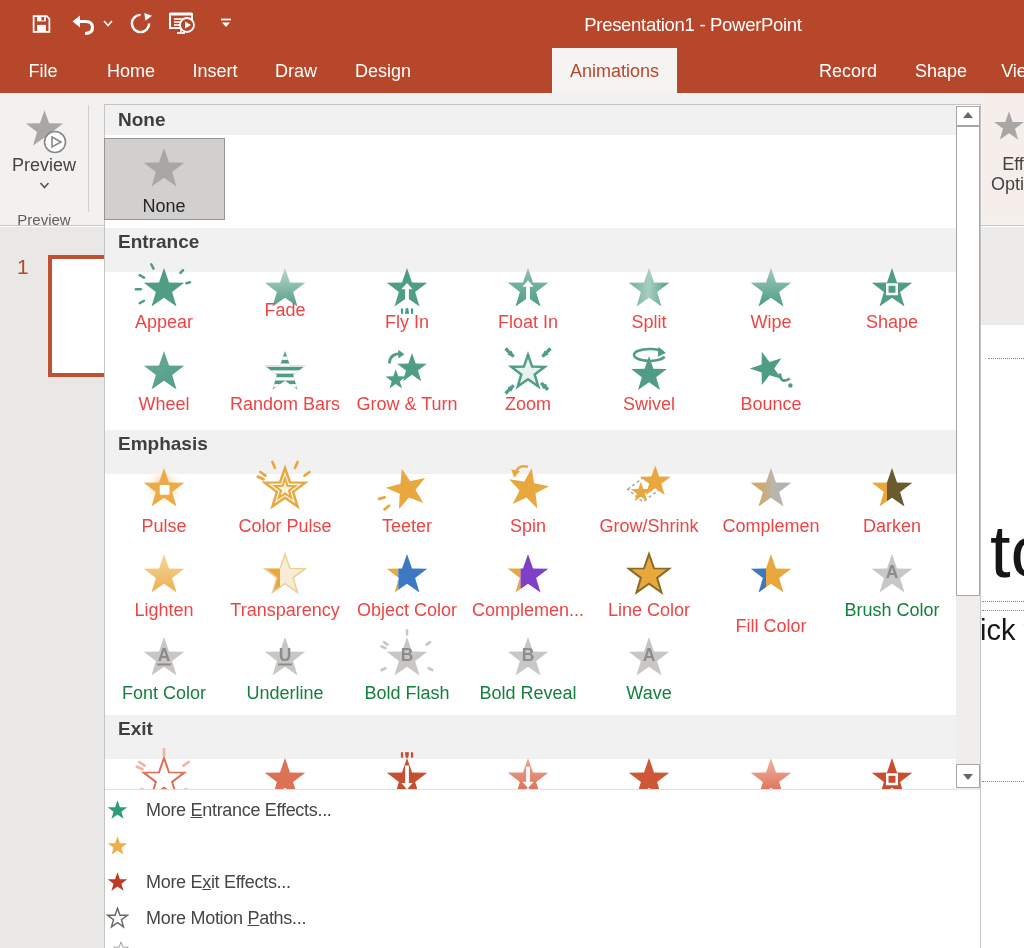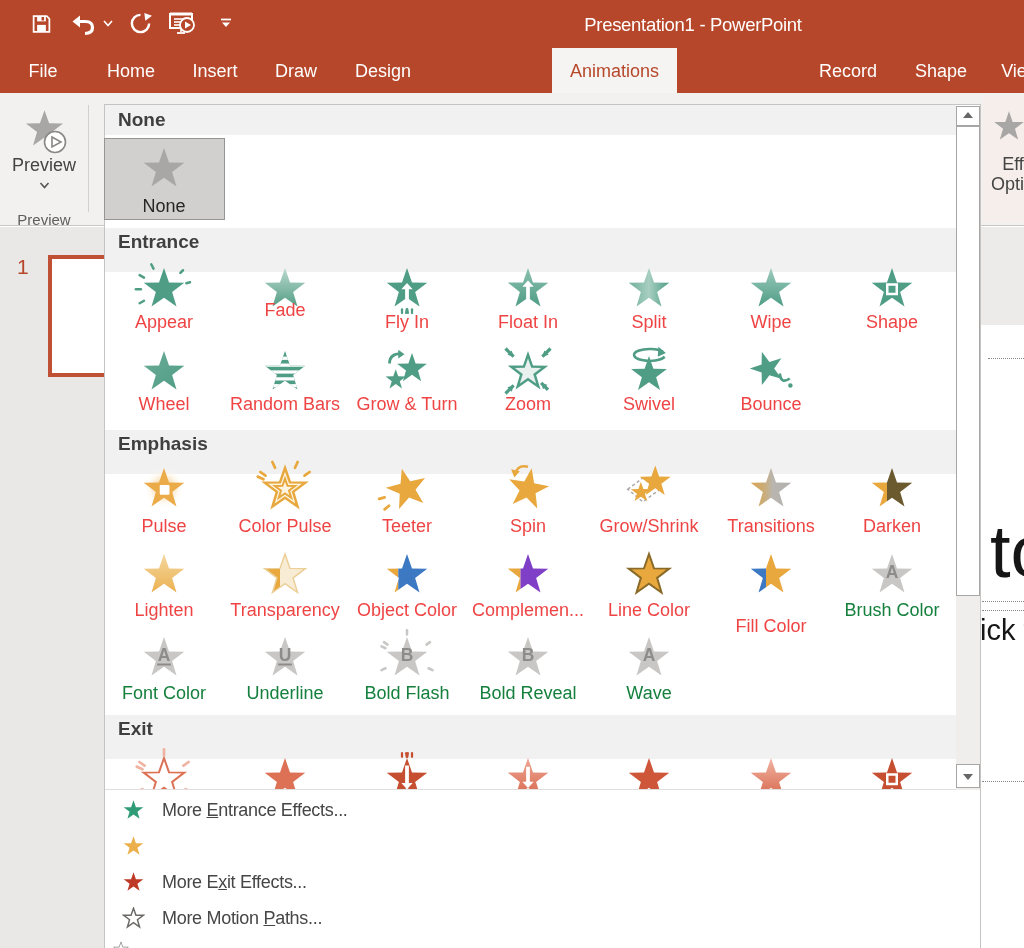--- a/index.html
+++ b/index.html
@@ -15,21 +15,21 @@
 .workspace{position:absolute;left:981px;top:227px;width:43px;height:98px;background:#EDEBE9}
 .slide{position:absolute;left:981px;top:325px;width:43px;height:623px;background:#fff}
 .dd{position:absolute;left:104px;top:104px;width:877px;height:844px;background:#fff;border:1px solid #C6C4C2;border-bottom:none}
 .hdr{position:absolute;left:105px;width:851px;height:44px;background:#F1F1F1;color:#3F3F3F;font-size:19px;font-weight:bold;line-height:28px;padding-left:13px}
 .lbl{position:absolute;transform:translateX(-50%);font-size:18px;color:#ef4444;white-space:nowrap}
 .lbl.dis{color:#15803d}
 .ic{position:absolute}
 .nonetile{position:absolute;left:104px;top:138px;width:121px;height:82px;background:#D2D0CE;border:1px solid #979593}
 .sb{position:absolute;left:956px;width:24px;background:#fff;border:1px solid #A8A6A4}
 .sbtrack{position:absolute;left:956px;top:126px;width:24px;height:664px;background:#EFEEED}
-.mi{position:absolute;left:116px;width:877px;height:36px}
+.mi{position:absolute;left:100px;width:877px;height:36px}
 .mic{position:absolute;left:6px;top:6px}
 .mit{position:absolute;left:46px;top:7px;font-size:18px;color:#464646;letter-spacing:-0.3px}
 .dot{position:absolute;border-top:1.5px dotted #888}
 </style></head><body>
 <svg width="0" height="0" style="position:absolute">
 <defs>
 <clipPath id="cs">
         <path d="M18.0 2.0 L22.0 13.5 L34.2 13.7 L24.5 21.1 L28.0 32.8 L18.0 25.8 L8.0 32.8 L11.5 21.1 L1.8 13.7 L14.0 13.5 Z"></path>
       </clipPath>
 <linearGradient id="gfade" x1="0" y1="0" x2="0" y2="1">
@@ -296,21 +296,21 @@
 <div class="lbl" style="left:528px;top:516px">Spin</div>
 <svg class="ic" style="left:619px;top:458px" width="60" height="60" viewBox="-6 -6 48 48">
     <path d="M1 19 L13 10 L27 19 L13 29 Z" fill="none" stroke="#aaa8a5" stroke-width="1.2" stroke-dasharray="2.5 2"></path>
     <path d="M23.0 0.0 L26.1 8.8 L35.4 9.0 L27.9 14.6 L30.6 23.5 L23.0 18.2 L15.4 23.5 L18.1 14.6 L10.6 9.0 L19.9 8.8 Z" fill="#E8A83E"></path>
     <path d="M11.5 13.0 L13.5 18.7 L19.6 18.9 L14.7 22.6 L16.5 28.4 L11.5 24.9 L6.5 28.4 L8.3 22.6 L3.4 18.9 L9.5 18.7 Z" fill="#E8A83E"></path>
   </svg>
 <div class="lbl" style="left:649px;top:516px">Grow/Shrink</div>
 <svg class="ic" style="left:741px;top:458px" width="60" height="60" viewBox="-6 -6 48 48">
     <path d="M18.0 2.0 L22.0 13.5 L34.2 13.7 L24.5 21.1 L28.0 32.8 L18.0 25.8 L8.0 32.8 L11.5 21.1 L1.8 13.7 L14.0 13.5 Z" fill="url(#gdesat)"></path>
   </svg>
-<div class="lbl" style="left:771px;top:516px">Transitions</div>
+<div class="lbl" style="left:771px;top:516px">Complemen</div>
 <svg class="ic" style="left:862px;top:458px" width="60" height="60" viewBox="-6 -6 48 48">
     <g clip-path="url(#cs)">
       <rect x="-6" y="-6" width="20" height="48" fill="#E8A83E"></rect>
       <rect x="14" y="-6" width="28" height="48" fill="#6C5A2F"></rect>
     </g>
   </svg>
 <div class="lbl" style="left:892px;top:516px">Darken</div>
 <svg class="ic" style="left:134px;top:544px" width="60" height="60" viewBox="-6 -6 48 48">
     <path d="M18.0 2.0 L22.0 13.5 L34.2 13.7 L24.5 21.1 L28.0 32.8 L18.0 25.8 L8.0 32.8 L11.5 21.1 L1.8 13.7 L14.0 13.5 Z" fill="url(#glighten)"></path>
   </svg>

